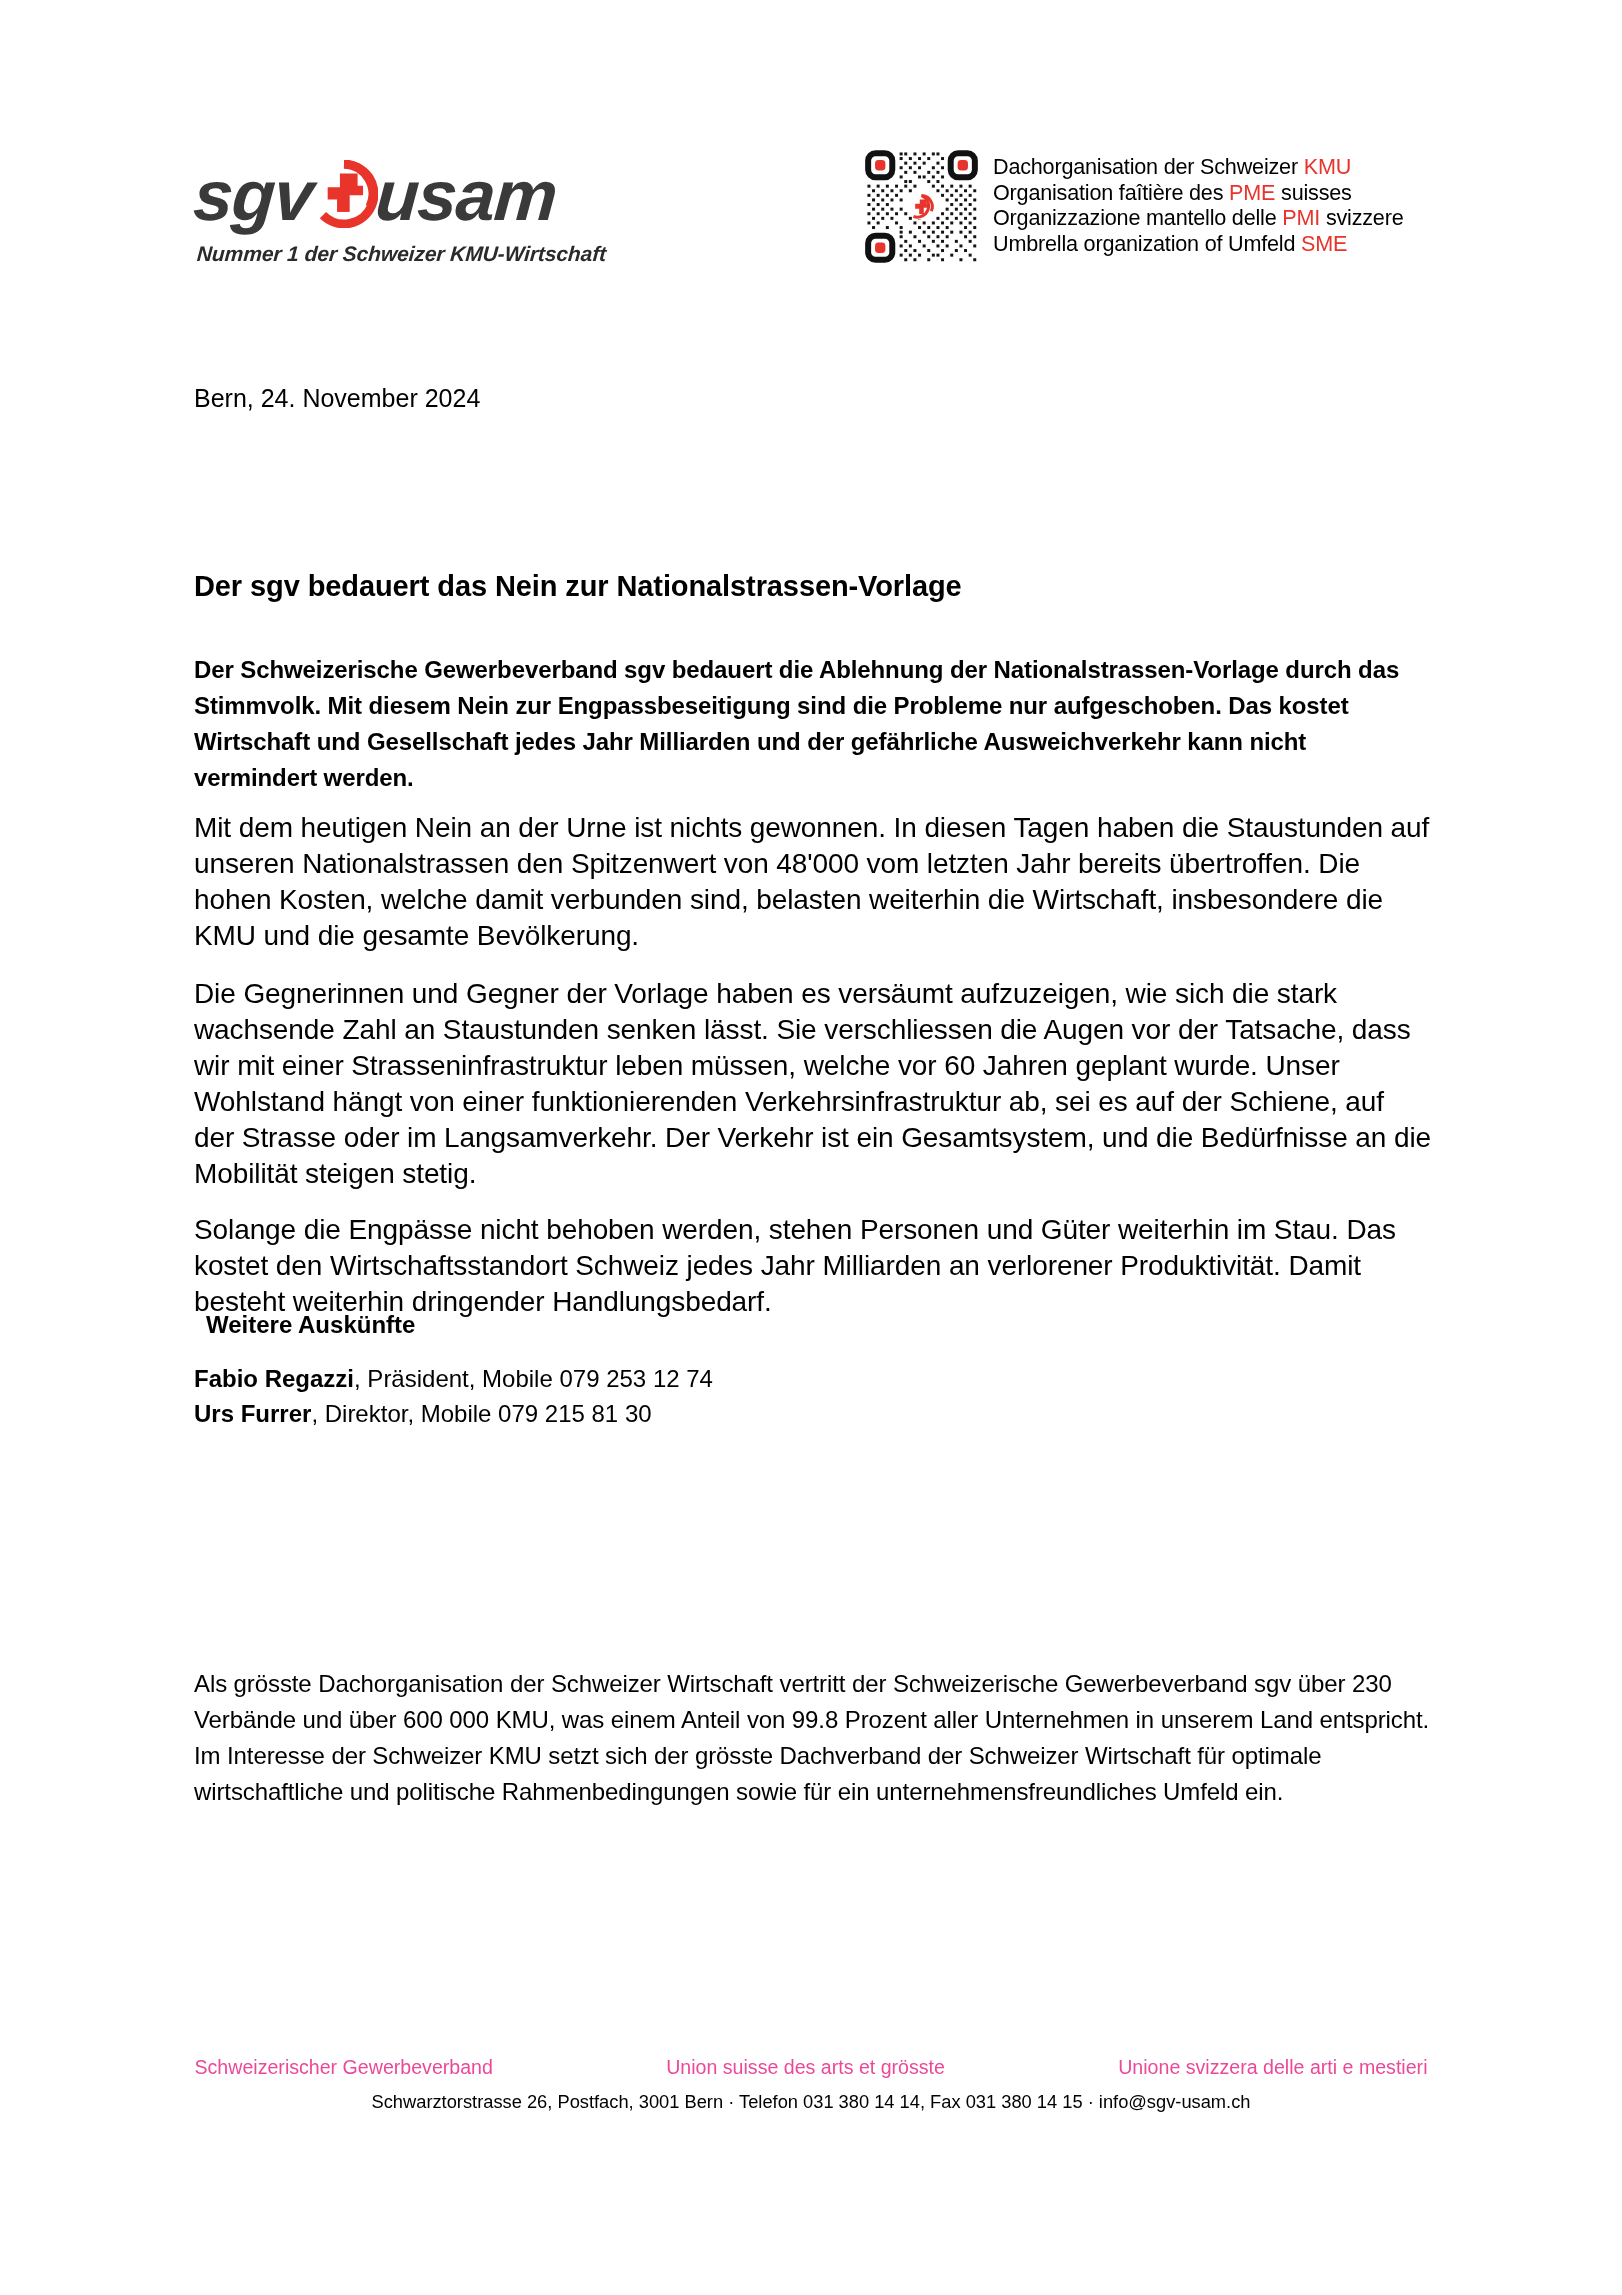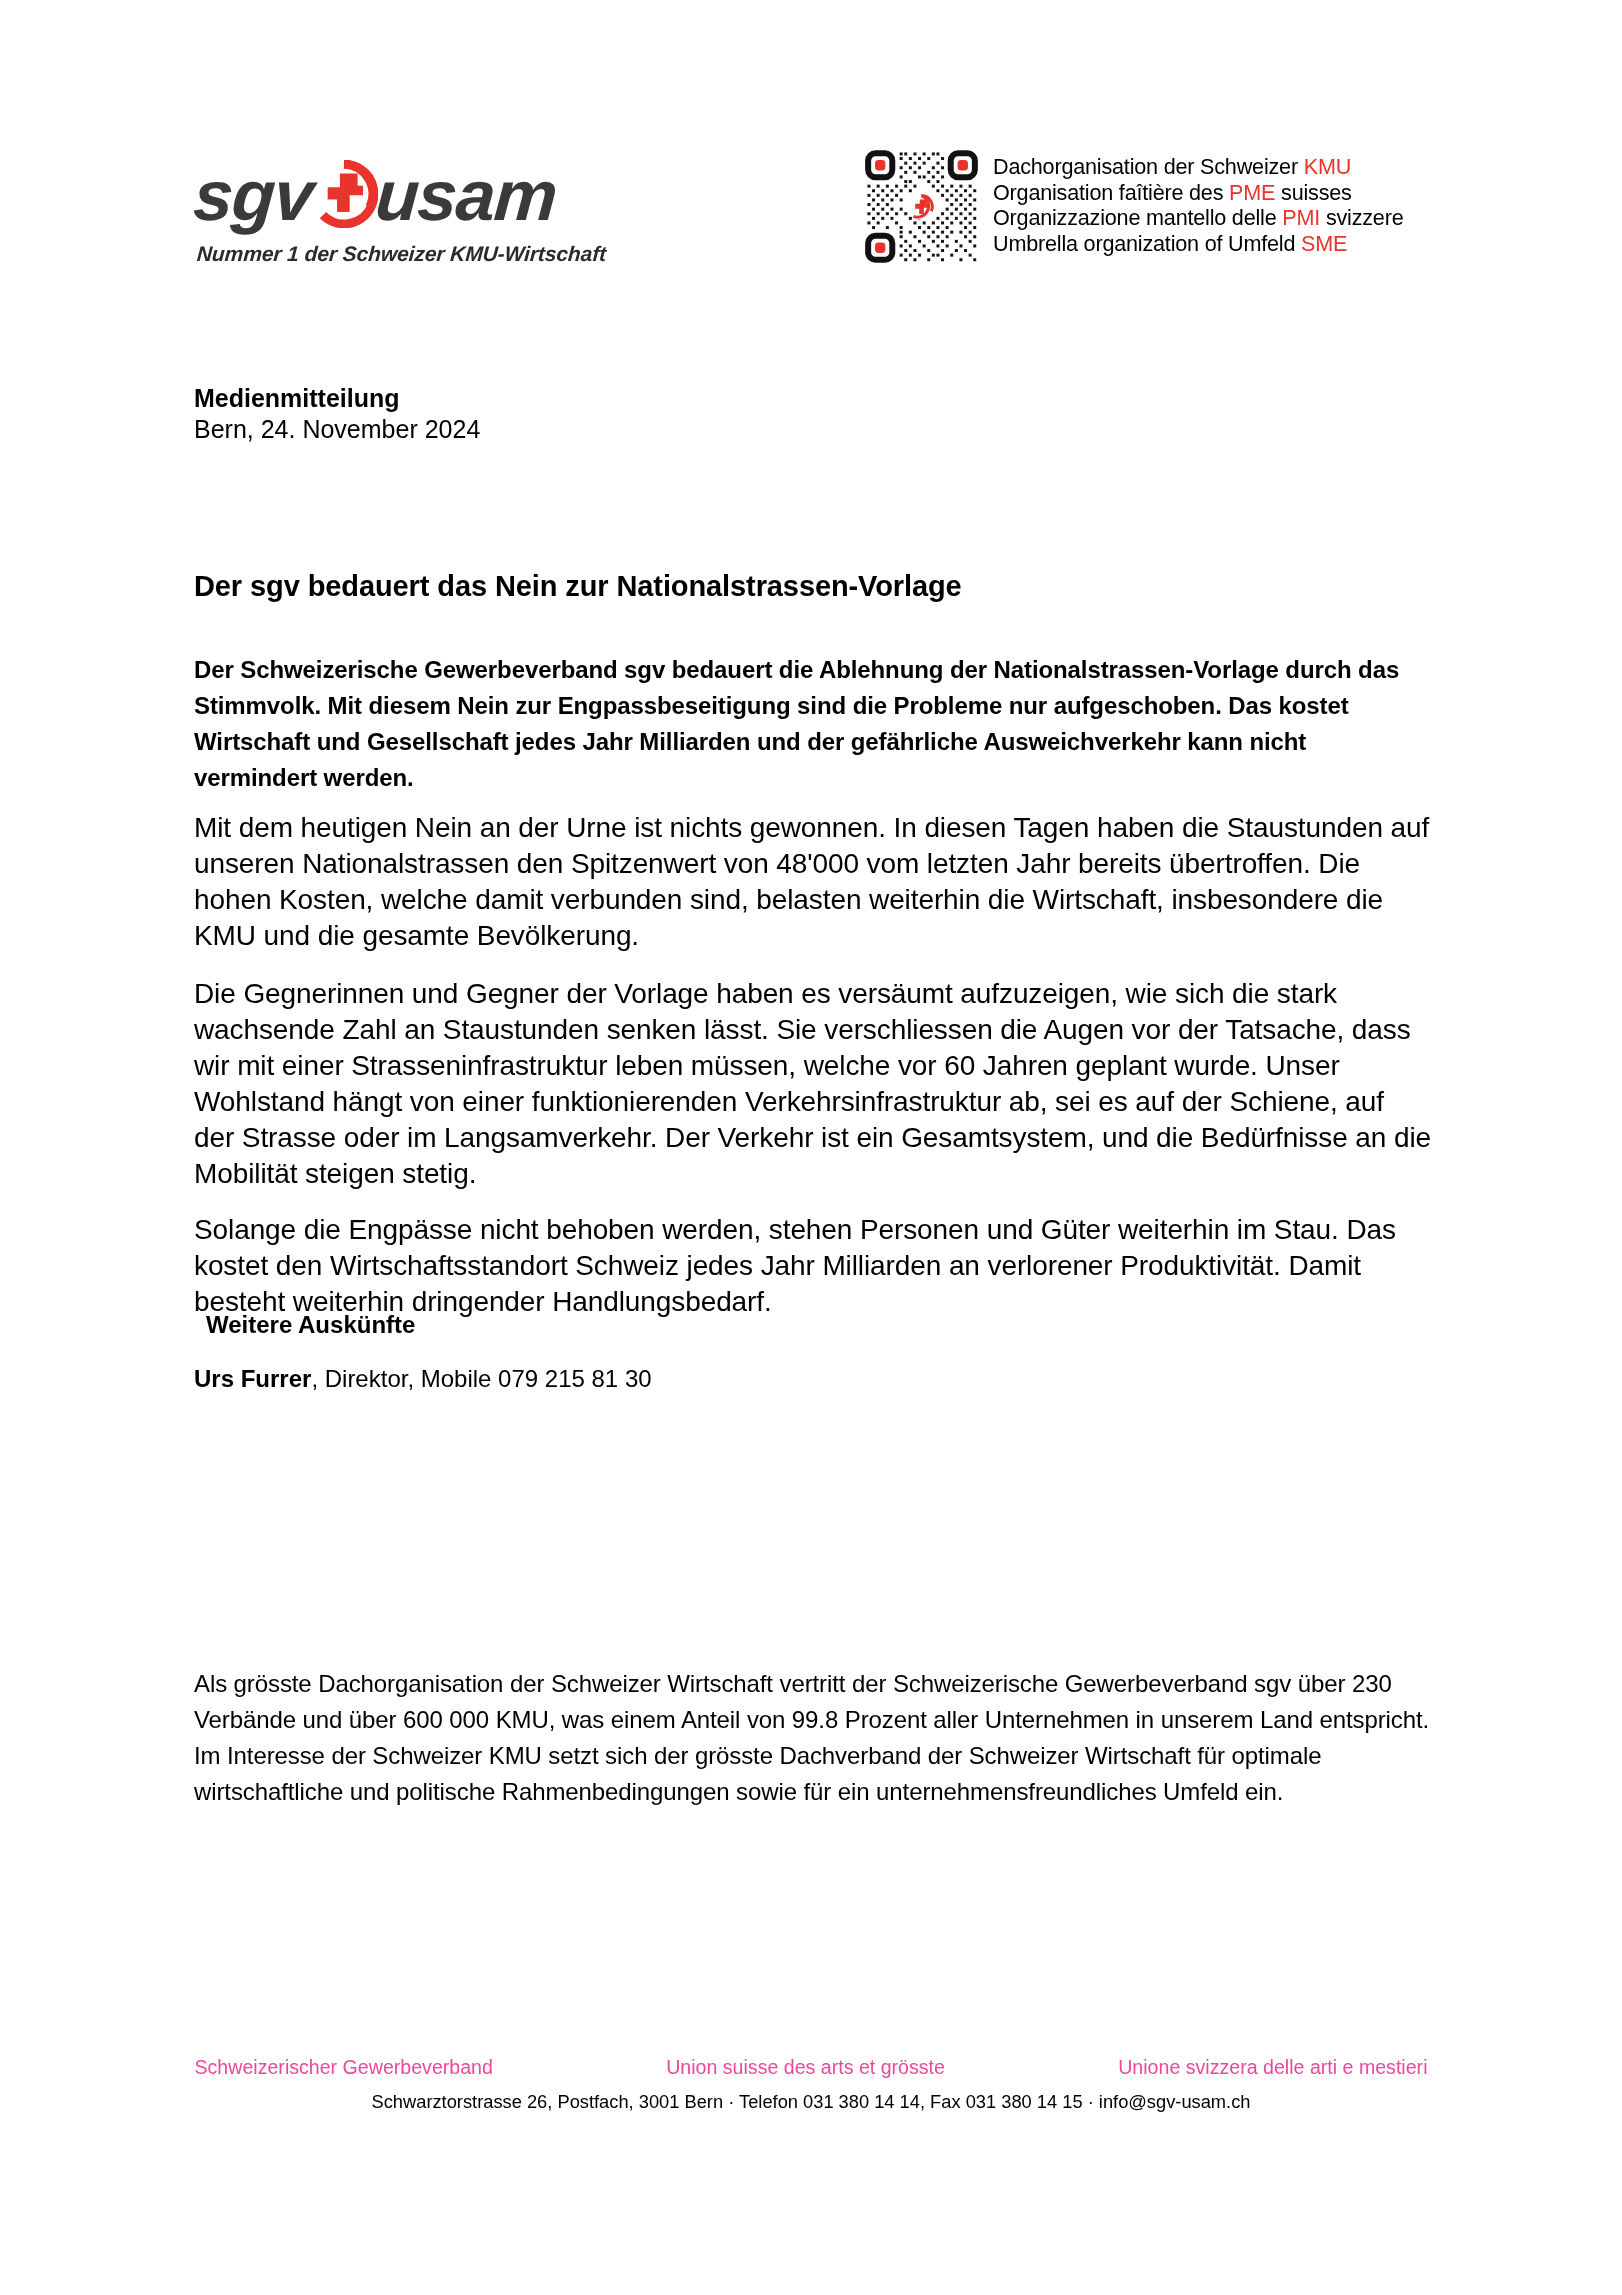--- a/index.html
+++ b/index.html
@@ -338,37 +338,39 @@
       </div>
       <div class="claim-line">
         <span>Umbrella organization of Umfeld </span><span class="acr">SME</span><span></span>
       </div>
     </div>
   </div>
 
   <div class="content">
 
     <div class="meta">
-      <div class="meta-title">Medienmitteilung</div>
       <div class="meta-date">Bern, 24. November 2024</div>
     </div>
 
     <h1 class="headline">Der sgv bedauert das Nein zur Nationalstrassen-Vorlage</h1>
 
     <p class="lead">Der Schweizerische Gewerbeverband sgv bedauert die Ablehnung der Nationalstrassen-Vorlage durch das Stimmvolk. Mit diesem Nein zur Engpassbeseitigung sind die Probleme nur aufgeschoben. Das kostet Wirtschaft und Gesellschaft jedes Jahr Milliarden und der gefährliche Ausweichverkehr kann nicht vermindert werden.</p>
 
     <p class="para p1">Mit dem heutigen Nein an der Urne ist nichts gewonnen. In diesen Tagen haben die Staustunden auf unseren Nationalstrassen den Spitzenwert von 48'000 vom letzten Jahr bereits übertroffen. Die hohen Kosten, welche damit verbunden sind, belasten weiterhin die Wirtschaft, insbesondere die KMU und die gesamte Bevölkerung.</p>
 
     <p class="para p2">Die Gegnerinnen und Gegner der Vorlage haben es versäumt aufzuzeigen, wie sich die stark wachsende Zahl an Staustunden senken lässt. Sie verschliessen die Augen vor der Tatsache, dass wir mit einer Strasseninfrastruktur leben müssen, welche vor 60 Jahren geplant wurde. Unser Wohlstand hängt von einer funktionierenden Verkehrsinfrastruktur ab, sei es auf der Schiene, auf der Strasse oder im Langsamverkehr. Der Verkehr ist ein Gesamtsystem, und die Bedürfnisse an die Mobilität steigen stetig.</p>
 
     <p class="para p3">Solange die Engpässe nicht behoben werden, stehen Personen und Güter weiterhin im Stau. Das kostet den Wirtschaftsstandort Schweiz jedes Jahr Milliarden an verlorener Produktivität. Damit besteht weiterhin dringender Handlungsbedarf.</p>
 
     <div class="sub-head">Weitere Auskünfte</div>
 
     <div class="contacts">
+      <div class="contact-line">
+        <b>Fabio Regazzi</b><span>, Präsident, Mobile 079 253 12 74</span>
+      </div>
       <div class="contact-line">
         <b>Urs Furrer</b><span>, Direktor, Mobile 079 215 81 30</span>
       </div>
     </div>
 
     <p class="boilerplate">Als grösste Dachorganisation der Schweizer Wirtschaft vertritt der Schweizerische Gewerbeverband sgv über 230 Verbände und über 600 000 KMU, was einem Anteil von 99.8 Prozent aller Unternehmen in unserem Land entspricht. Im Interesse der Schweizer KMU setzt sich der grösste Dachverband der Schweizer Wirtschaft für optimale wirtschaftliche und politische Rahmenbedingungen sowie für ein unternehmensfreundliches Umfeld ein.</p>
   </div>
 
   <div class="footer">
     <div class="footer-orgs">

